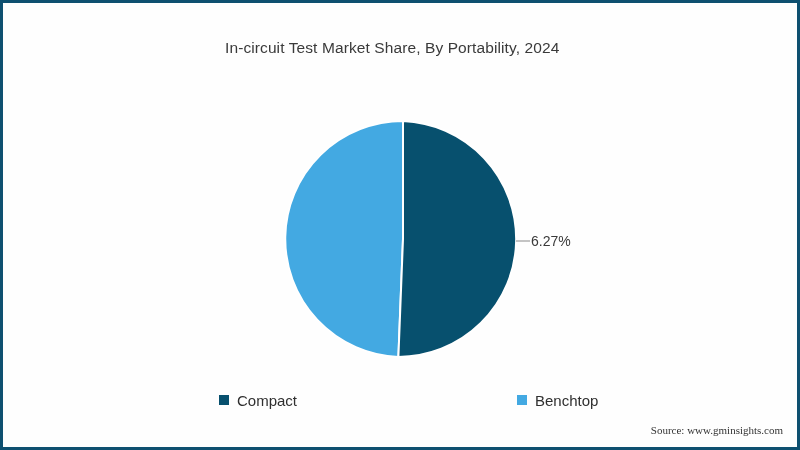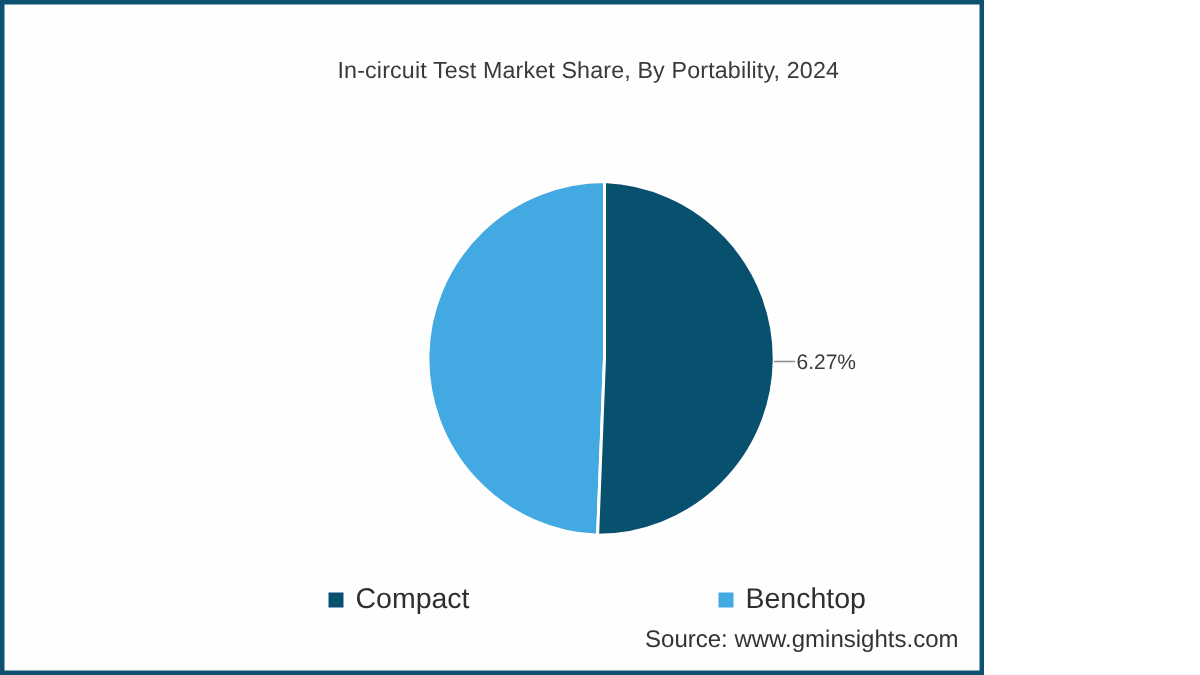--- a/index.html
+++ b/index.html
@@ -9,21 +9,21 @@
   body {
     width: 800px;
     height: 450px;
     background: #ffffff;
     font-family: "Liberation Sans", sans-serif;
     overflow: hidden;
   }
   #chart-frame {
     position: relative;
     box-sizing: border-box;
-    width: 656px;
+    width: 800px;
     height: 450px;
     background: #fefefe;
     border: 3px solid #0e5070;
   }
   #chart-title {
     position: absolute;
     left: 222px;
     top: 36px;
     font-size: 15.5px;
     color: #3a3a3a;
@@ -64,42 +64,43 @@
     position: absolute;
     display: flex;
     align-items: center;
     height: 20px;
   }
   #legend-entry-compact {
     left: 216px;
     top: 0;
   }
   #legend-entry-benchtop {
-    left: 476px;
+    left: 514px;
     top: 0;
     text-align: right;
   }
   .legend-swatch {
     width: 10px;
     height: 10px;
     flex: 0 0 auto;
     margin-right: 8px;
   }
   .legend-label {
-    font-size: 19px;
+    font-size: 15px;
     color: #2f2f2f;
     white-space: nowrap;
   }
   #chart-source {
     position: absolute;
     right: 14px;
     bottom: 11px;
-    font-size: 16px;
+    font-size: 11px;
     color: #333333;
     white-space: nowrap;
+    font-family: Liberation Serif, serif;
   }
 </style>
 </head>
 <body>
 
 <div id="chart-frame">
 
   <div id="chart-title">In-circuit Test Market Share, By Portability, 2024</div>
 
   <div id="pie-area">

